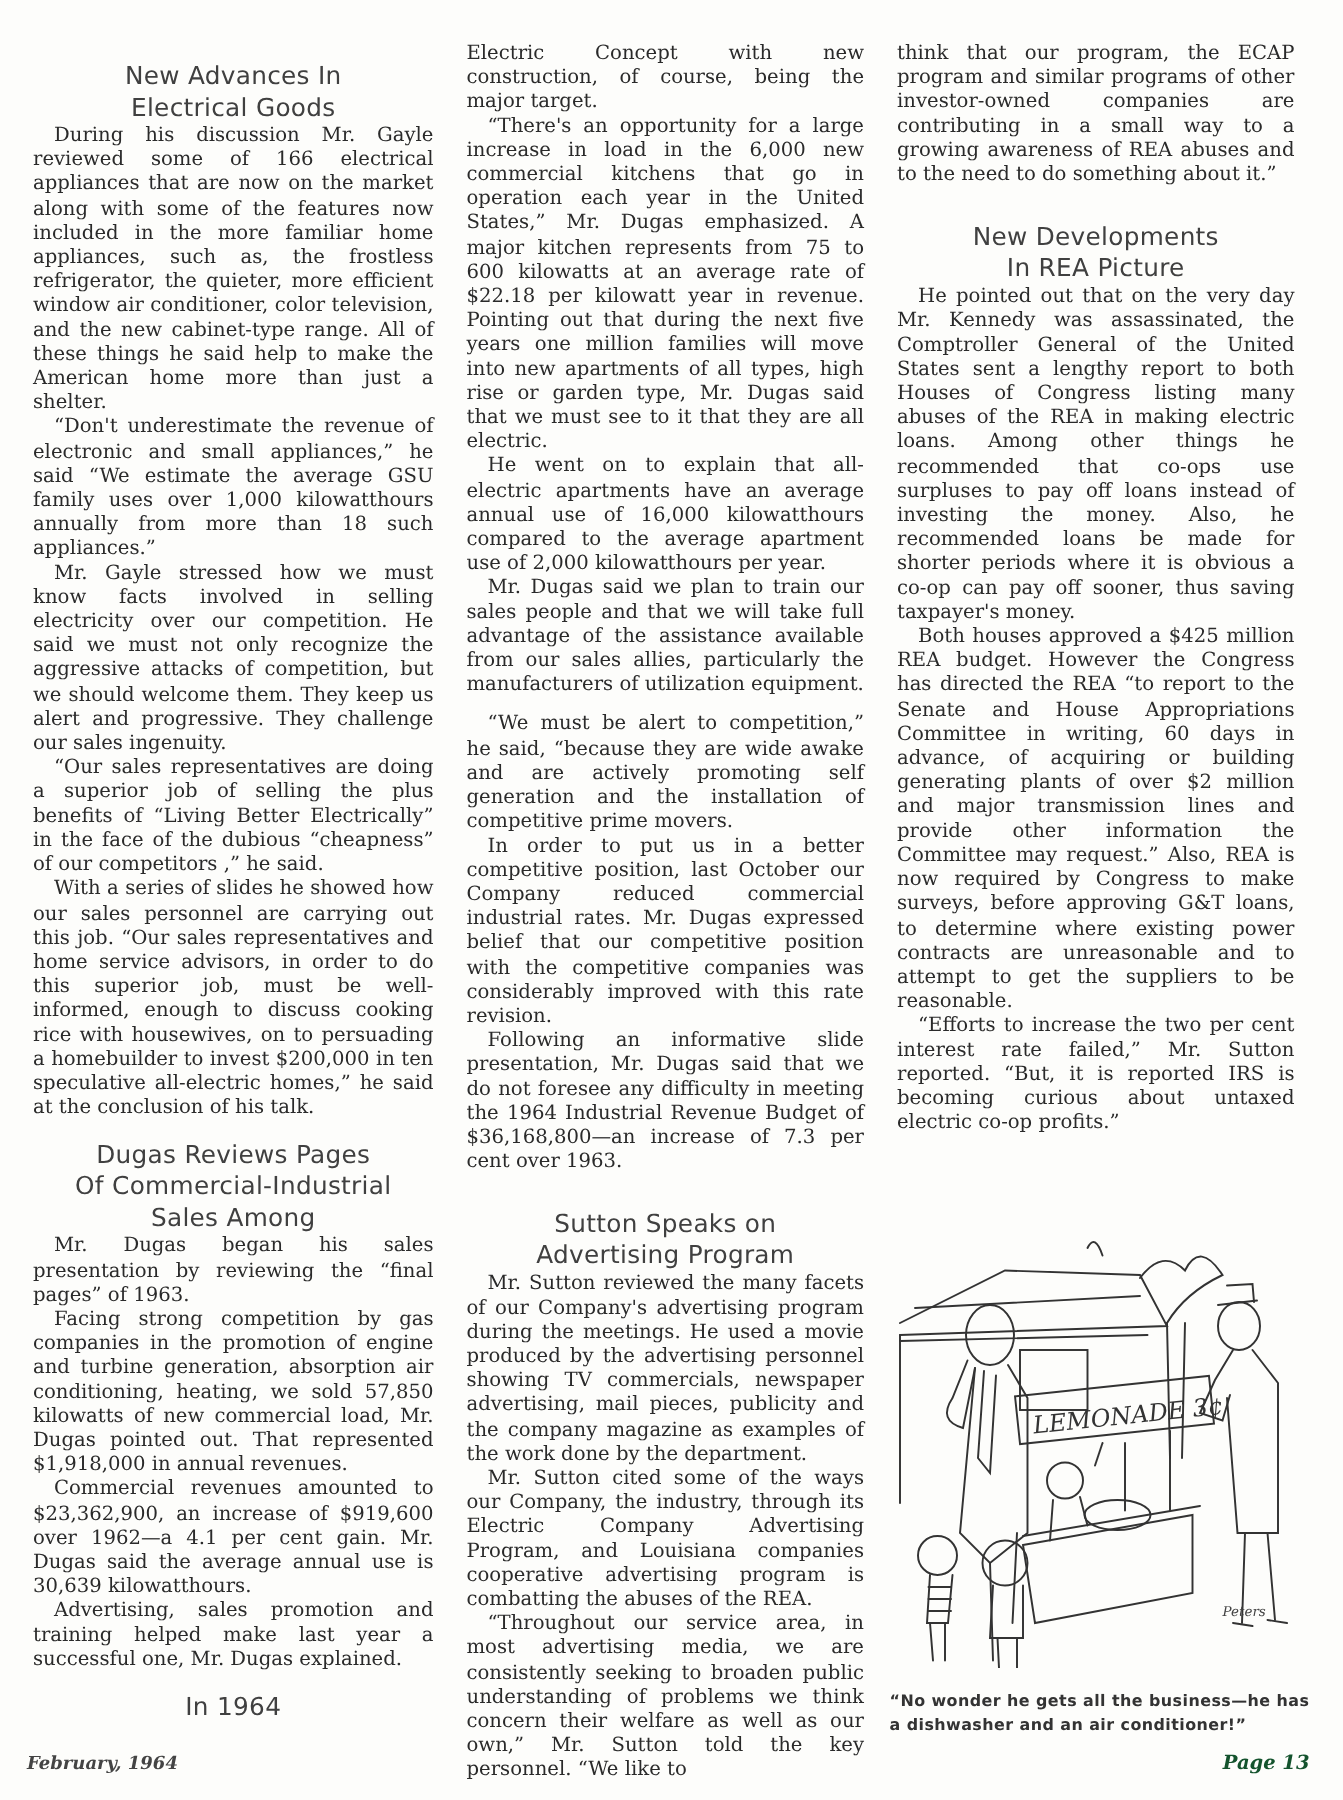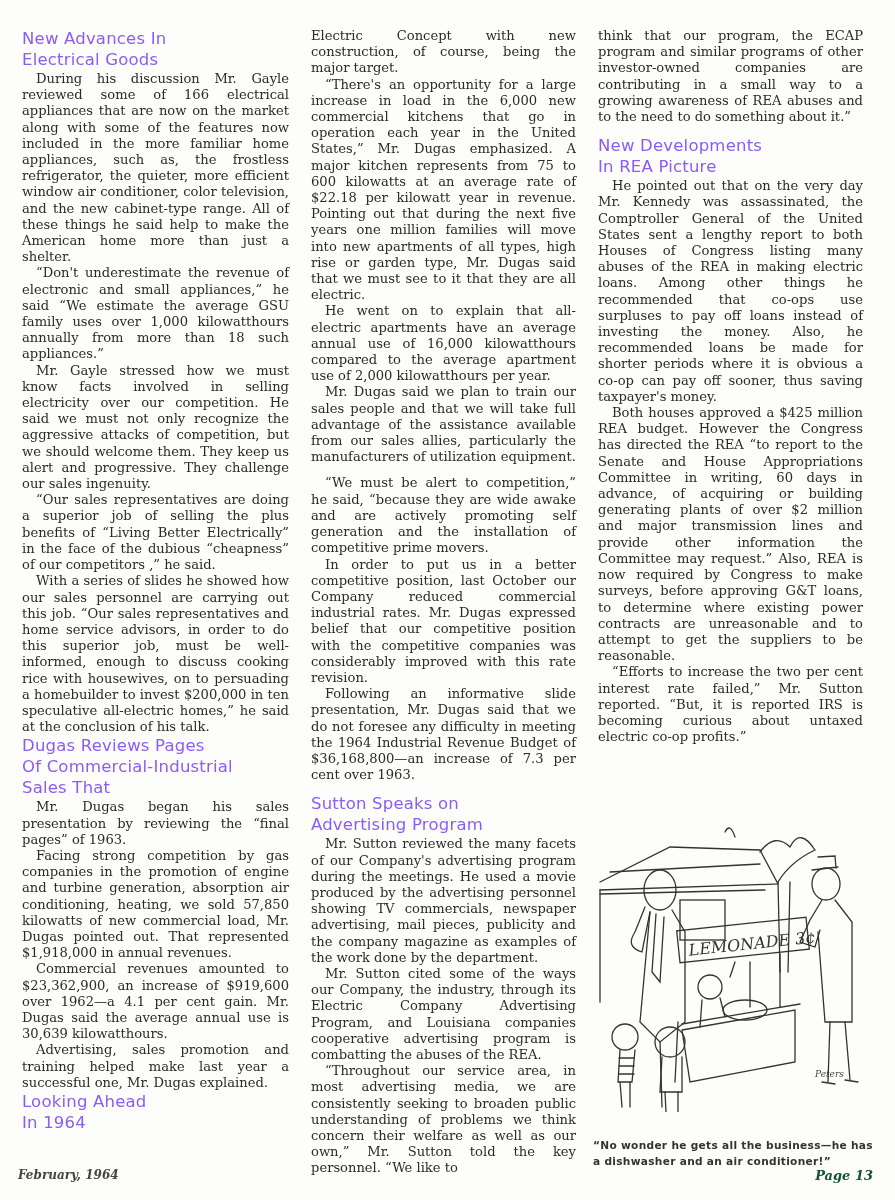--- a/index.html
+++ b/index.html
@@ -3,52 +3,51 @@
 <meta charset="utf-8">
 <style>
   html,body{margin:0;padding:0;background:#fdfdfb;}
   body{width:895px;height:1200px;position:relative;overflow:hidden;color:#2a2a2a;font-family:"DejaVu Serif",serif;}
   .col{position:absolute;top:28px;font-size:13.1px;line-height:16.2px;text-align:justify;}
   .col1{left:22px;width:267px;}
   .col2{left:311px;width:265px;}
   .col3{left:598px;width:265px;}
   .col p{margin:0;text-indent:14px;}
   .col p.cont{text-indent:0;}
-  h2{font-family:"DejaVu Sans",sans-serif;font-weight:normal;font-size:16.5px;line-height:21px;text-align:left;margin:0 0 1px 0;color:#8b5cf6;letter-spacing:0.2px;}
+  h2{font-family:"DejaVu Sans",sans-serif;font-weight:normal;font-size:16.5px;line-height:21px;text-align:center;margin:12px 0 1px 0;color:#404040;letter-spacing:0.2px;}
   h2 span{display:block;}
   .gap{height:10px;}
   .cartoon{position:absolute;left:590px;top:812px;width:290px;height:300px;}
-  .caption{position:absolute;left:593px;top:1126px;width:282px;font-family:"DejaVu Sans",sans-serif;font-size:10.6px;line-height:16px;font-weight:bold;color:#333;letter-spacing:0.3px;margin-top:11px;}
+  .caption{position:absolute;left:593px;top:1126px;width:282px;font-family:"DejaVu Sans",sans-serif;font-size:10.6px;line-height:16px;font-weight:bold;color:#333;letter-spacing:0.3px;}
   .footer-left{position:absolute;left:18px;top:1168px;font-family:"DejaVu Serif",serif;font-style:italic;font-weight:bold;font-size:12px;color:#444;}
   .footer-right{position:absolute;right:22px;top:1168px;font-family:"DejaVu Serif",serif;font-style:italic;font-weight:bold;font-size:13px;color:#14532d;}
 </style>
 </head>
 <body>
 
 <div class="col col1">
   <h2>
     <span>New Advances In</span>
     <span>Electrical Goods</span>
   </h2>
   <p>During his discussion Mr. Gayle reviewed some of 166 electrical appliances that are now on the market along with some of the features now included in the more familiar home appliances, such as, the frostless refrigerator, the quieter, more efficient window air conditioner, color television, and the new cabinet-type range. All of these things he said help to make the American home more than just a shelter.</p>
   <p>“Don't underestimate the revenue of electronic and small appliances,” he said “We estimate the average GSU family uses over 1,000 kilowatthours annually from more than 18 such appliances.”</p>
   <p>Mr. Gayle stressed how we must know facts involved in selling electricity over our competition. He said we must not only recognize the aggressive attacks of competition, but we should welcome them. They keep us alert and progressive. They challenge our sales ingenuity.</p>
   <p>“Our sales representatives are doing a superior job of selling the plus benefits of “Living Better Electrically” in the face of the dubious “cheapness” of our competitors ,” he said.</p>
   <p>With a series of slides he showed how our sales personnel are carrying out this job. “Our sales representatives and home service advisors, in order to do this superior job, must be well-informed, enough to discuss cooking rice with housewives, on to persuading a homebuilder to invest $200,000 in ten speculative all-electric homes,” he said at the conclusion of his talk.</p>
   <h2>
     <span>Dugas Reviews Pages</span>
     <span>Of Commercial-Industrial</span>
-    <span>Sales That</span>
+    <span>Sales Among</span>
   </h2>
   <p>Mr. Dugas began his sales presentation by reviewing the “final pages” of 1963.</p>
   <p>Facing strong competition by gas companies in the promotion of engine and turbine generation, absorption air conditioning, heating, we sold 57,850 kilowatts of new commercial load, Mr. Dugas pointed out. That represented $1,918,000 in annual revenues.</p>
   <p>Commercial revenues amounted to $23,362,900, an increase of $919,600 over 1962—a 4.1 per cent gain. Mr. Dugas said the average annual use is 30,639 kilowatthours.</p>
   <p>Advertising, sales promotion and training helped make last year a successful one, Mr. Dugas explained.</p>
   <h2>
-    <span>Looking Ahead</span>
     <span>In 1964</span>
   </h2>
 </div>
 
 <div class="col col2">
   <p class="cont">Electric Concept with new construction, of course, being the major target.</p>
   <p>“There's an opportunity for a large increase in load in the 6,000 new commercial kitchens that go in operation each year in the United States,” Mr. Dugas emphasized. A major kitchen represents from 75 to 600 kilowatts at an average rate of $22.18 per kilowatt year in revenue. Pointing out that during the next five years one million families will move into new apartments of all types, high rise or garden type, Mr. Dugas said that we must see to it that they are all electric.</p>
   <p>He went on to explain that all-electric apartments have an average annual use of 16,000 kilowatthours compared to the average apartment use of 2,000 kilowatthours per year.</p>
   <p>Mr. Dugas said we plan to train our sales people and that we will take full advantage of the assistance available from our sales allies, particularly the manufacturers of utilization equipment.</p>
   <div class="gap"></div>

